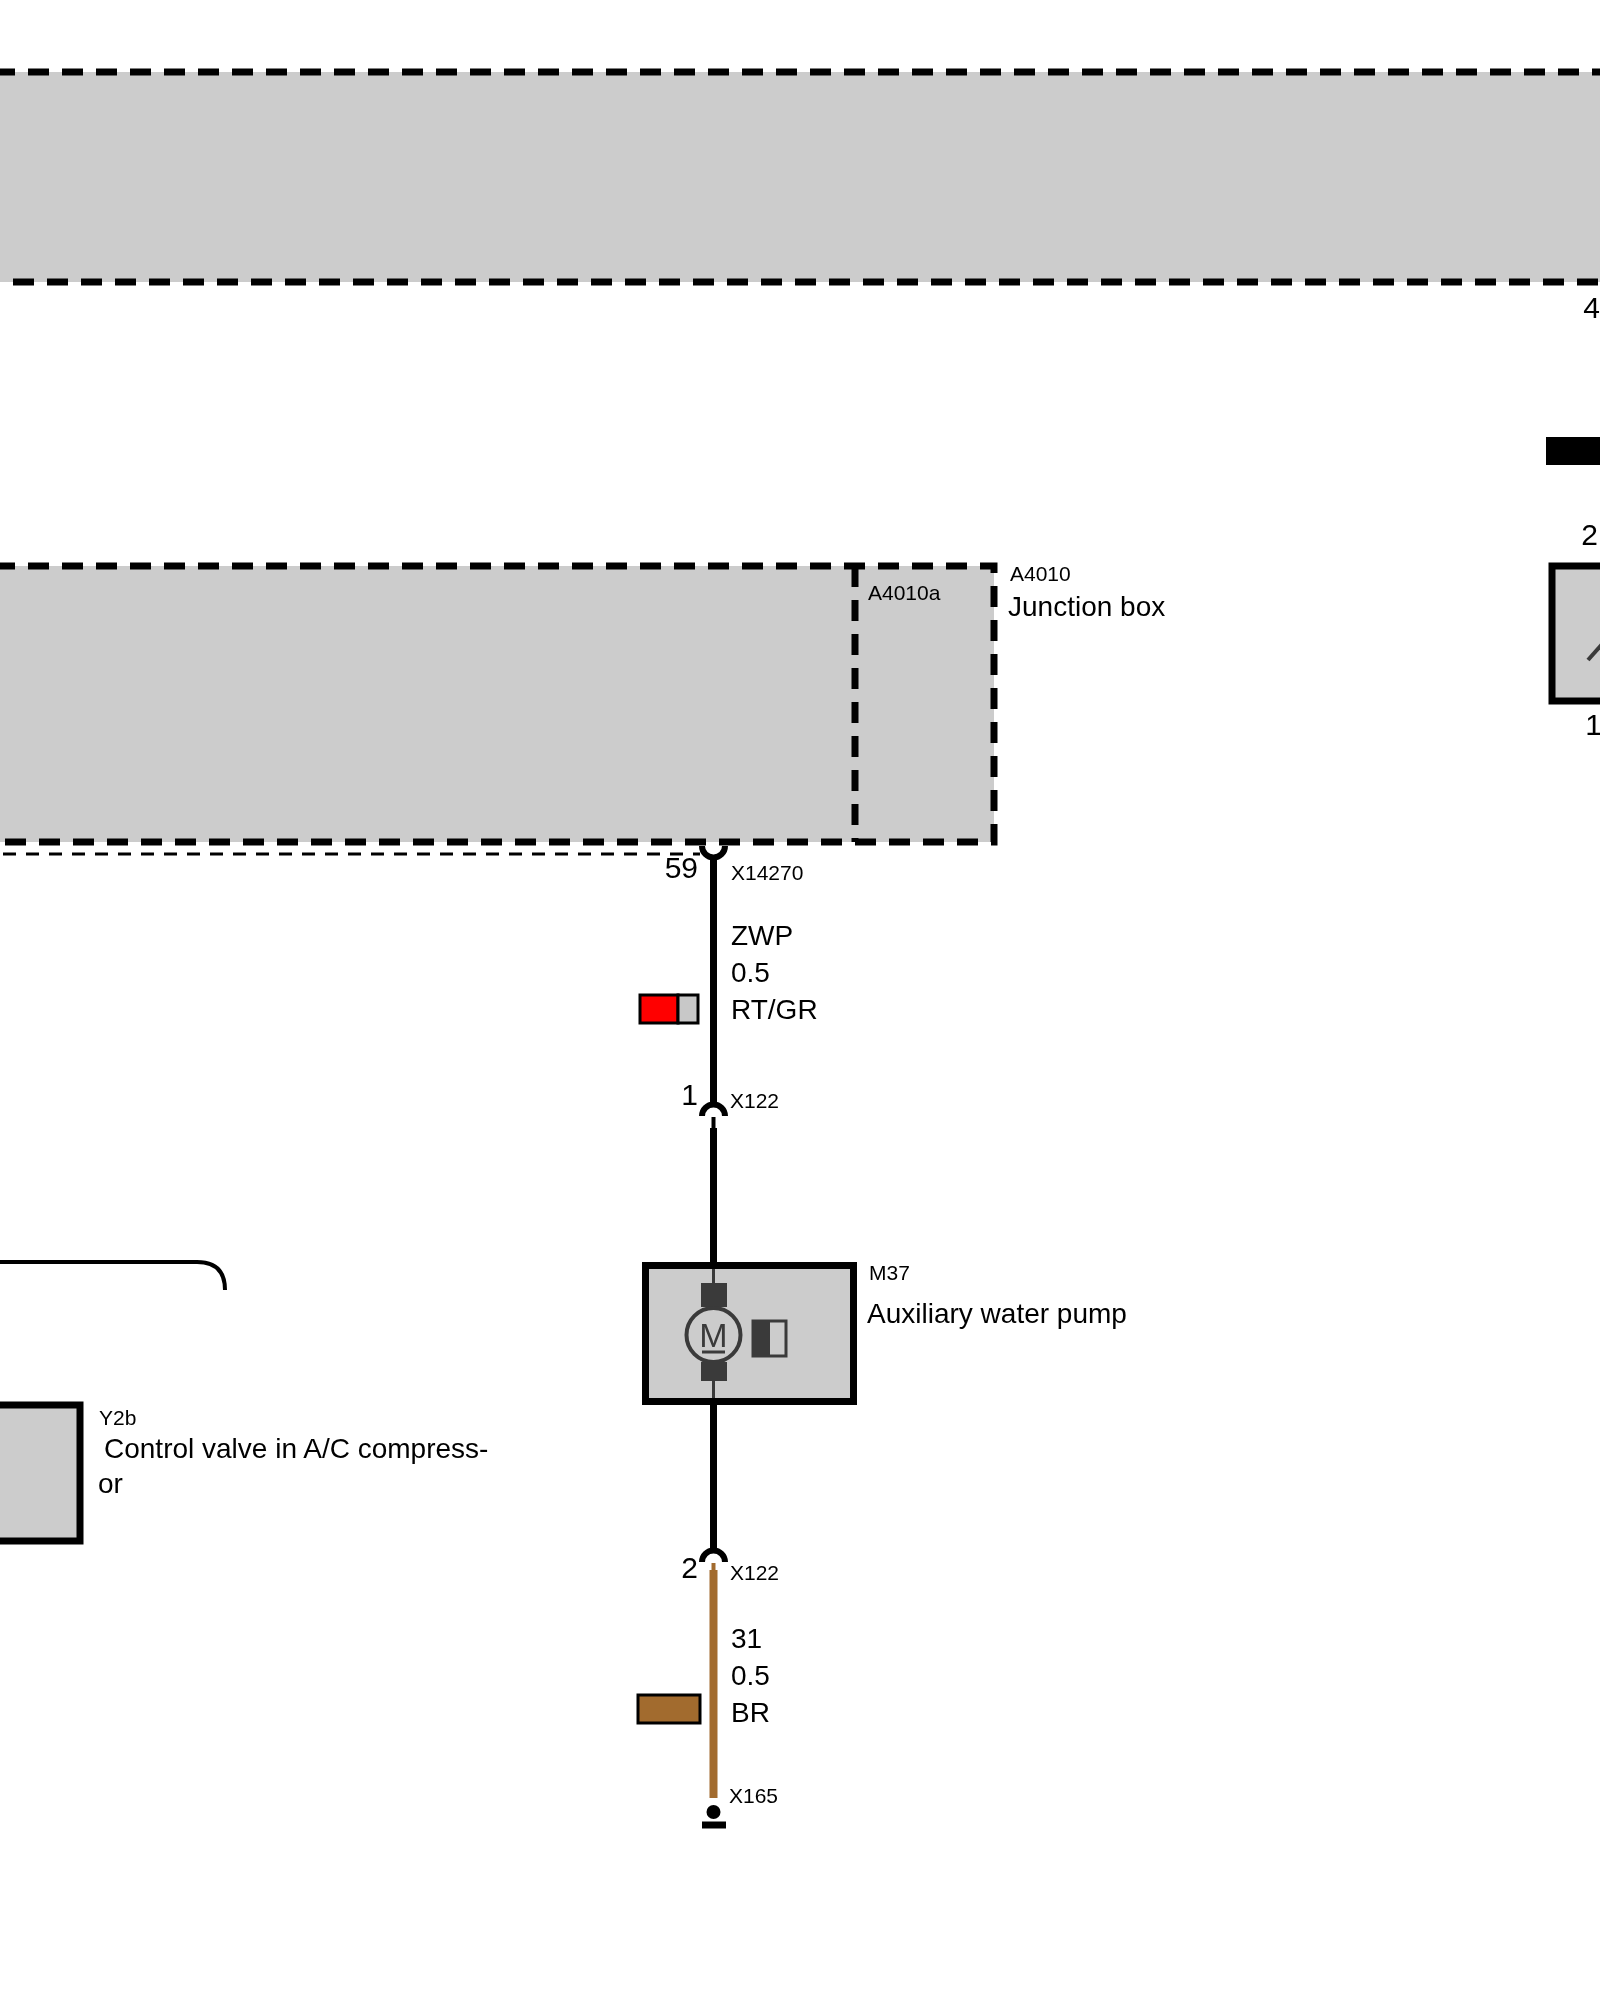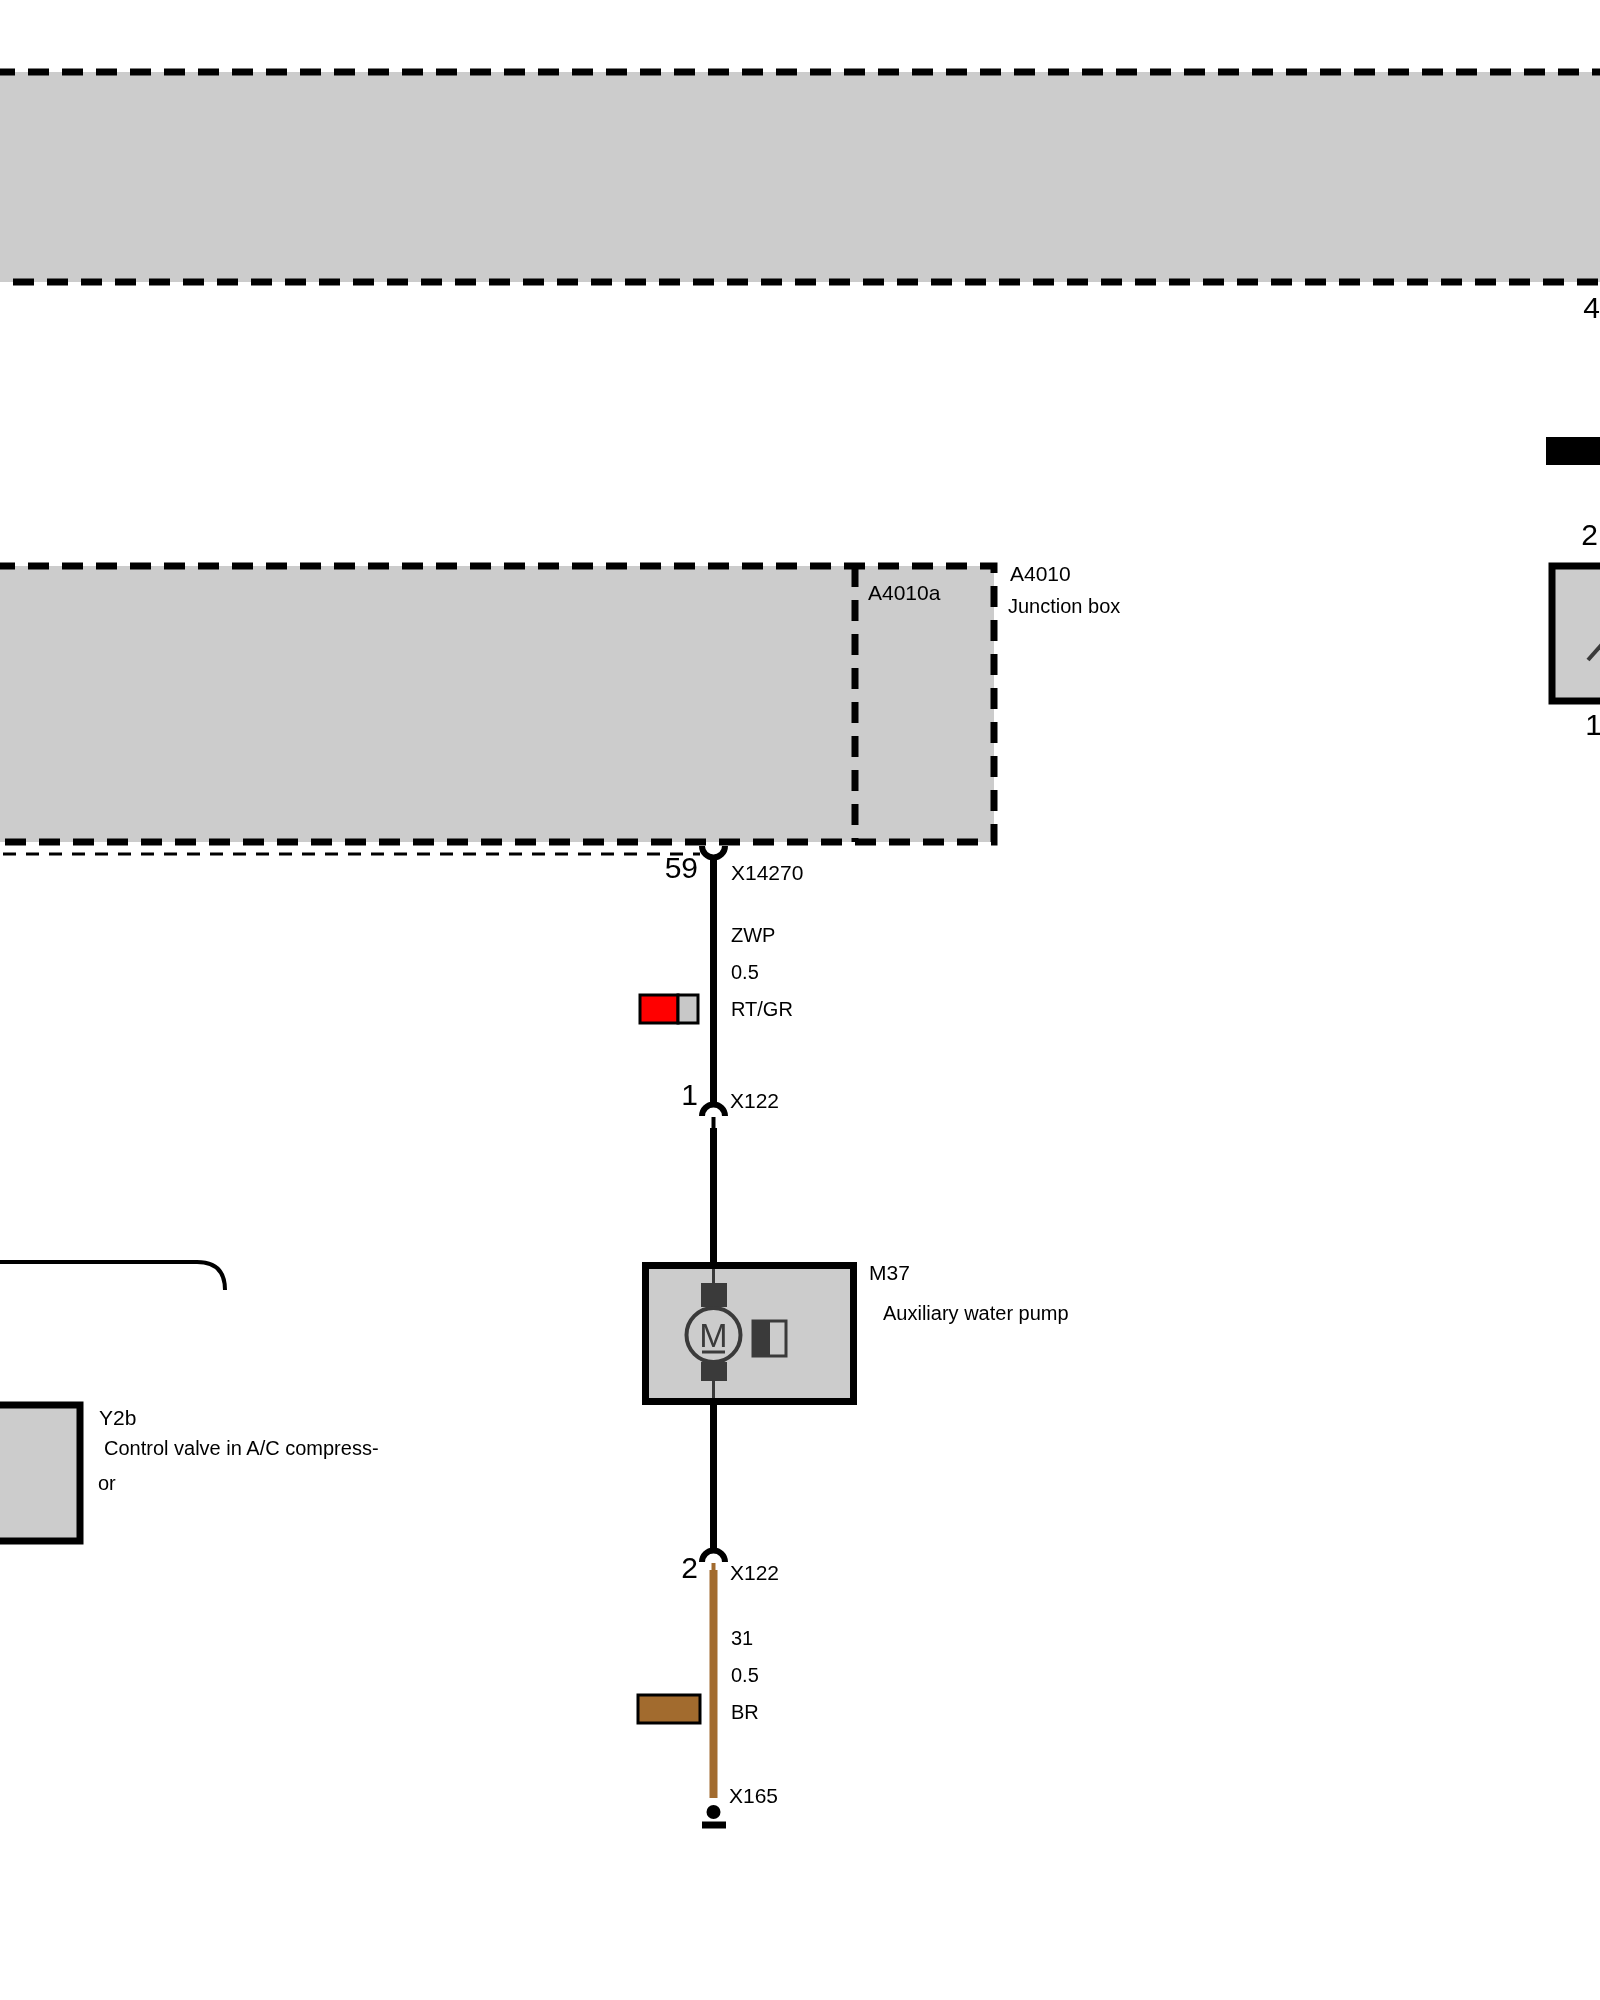--- a/index.html
+++ b/index.html
@@ -23,21 +23,21 @@
   .lbl {
     position: absolute;
     color: #000;
     white-space: nowrap;
   }
   .lbl-small {
     font-size: 21px;
     line-height: 20px;
   }
   .lbl-big {
-    font-size: 20px;
+    font-size: 28px;
     line-height: 35px;
   }
   .lbl-pin {
     font-size: 30px;
     line-height: 34px;
     text-align: right;
   }
   .wire-label div {
     line-height: 37px;
   }
@@ -116,21 +116,21 @@
   <div class="lbl lbl-big wire-label" style="left:731px; top:917px;">
     <div>ZWP</div>
     <div>0.5</div>
     <div>RT/GR</div>
   </div>
 
   <div class="lbl lbl-pin" style="left:658px; top:1078px; width:40px;">1</div>
   <div class="lbl lbl-small" style="left:730px; top:1091px;">X122</div>
 
   <div class="lbl lbl-small" style="left:869px; top:1263px;">M37</div>
-  <div class="lbl lbl-big" style="left:867px; top:1296px;margin-left:16px;">Auxiliary water pump</div>
+  <div class="lbl lbl-big" style="left:867px; top:1296px;">Auxiliary water pump</div>
 
   <div class="lbl lbl-pin" style="left:658px; top:1551px; width:40px;">2</div>
   <div class="lbl lbl-small" style="left:730px; top:1563px;">X122</div>
 
   <div class="lbl lbl-big wire-label" style="left:731px; top:1620px;">
     <div>31</div>
     <div>0.5</div>
     <div>BR</div>
   </div>
 

